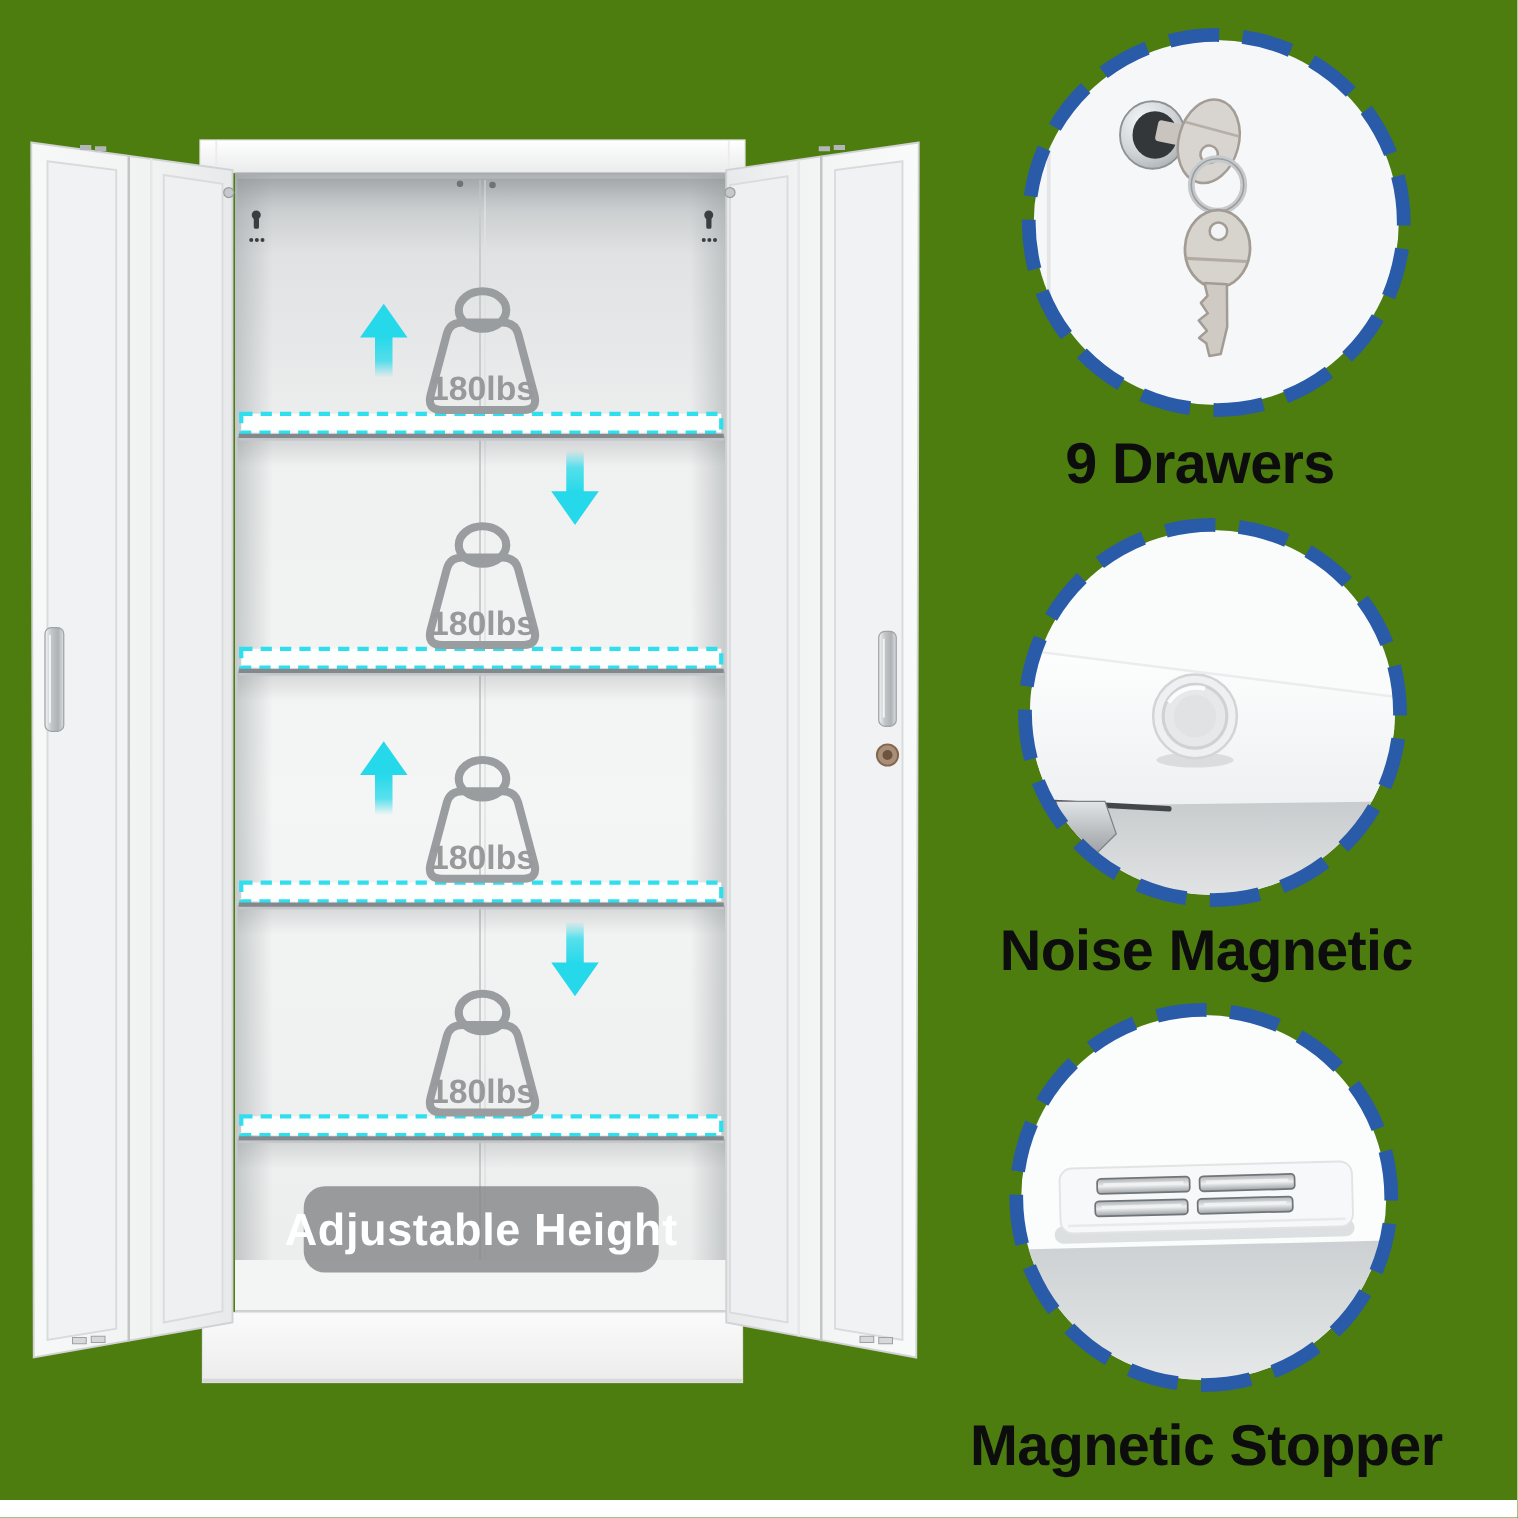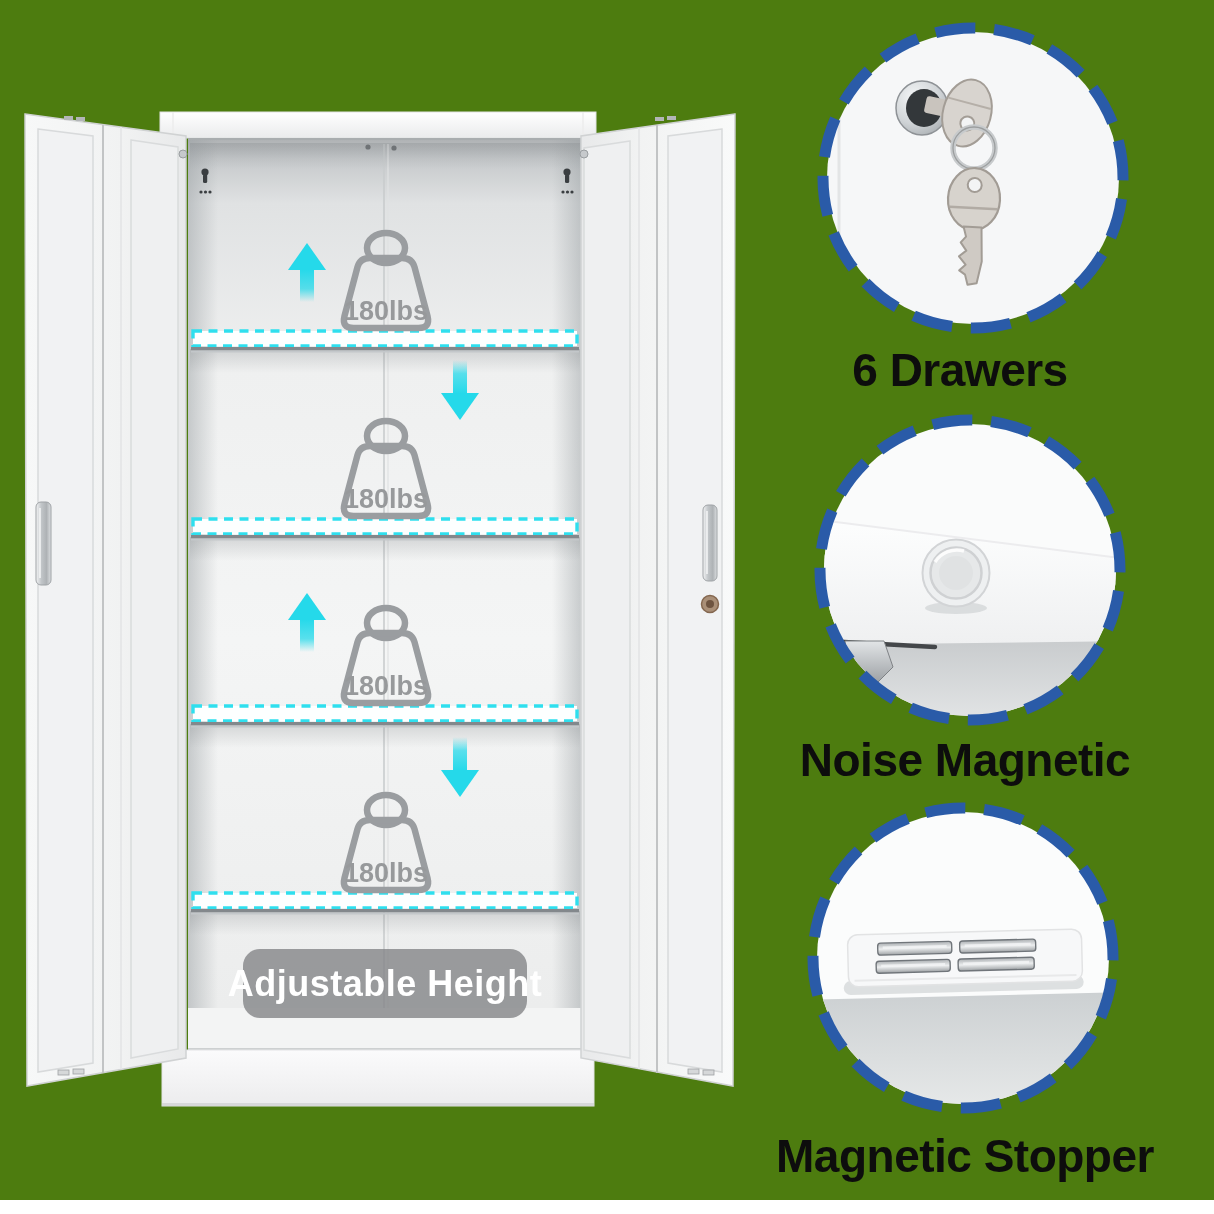--- a/index.html
+++ b/index.html
@@ -273,21 +273,21 @@
         <g transform="translate(167,187) rotate(3)">
           <ellipse cx="0" cy="0" rx="26" ry="31" fill="#d7d3cd" stroke="#a29c95" stroke-width="2.2"></ellipse>
           <circle cx="0" cy="-14" r="7" fill="#f3f4f5" stroke="#a29c95" stroke-width="2"></circle>
           <line x1="-24" y1="9" x2="24" y2="9" stroke="#b1aba4" stroke-width="2.5"></line>
           <path d="M -9 28 L 9 28 L 11 62 L 7 84 L -2 86 L -5 76 L -11 72 L -5 66 L -12 58 L -5 52 L -11 44 L -6 38 Z" fill="#cfcac4" stroke="#a29c95" stroke-width="2" stroke-linejoin="round"></path>
         </g>
       </g>
       <circle cx="166" cy="166" r="150" fill="none" stroke="#2a5ba8" stroke-width="11" stroke-dasharray="40 18.9" transform="rotate(8 166 166)"></circle>
     </svg>
   </div>
-  <div class="feature-label" style="left:747px;top:346px;">6 Drawers</div>
+  <div class="feature-label" style="left:747px;top:346px;">9 Drawers</div>
 
   <div class="feature" style="left:804px;top:404px;">
     <svg width="332" height="332" viewBox="0 0 332 332">
       <defs>
         <clipPath id="clip2">
             <circle cx="166" cy="166" r="146"></circle>
           </clipPath>
         <linearGradient id="g-band" x1="0" y1="0" x2="0" y2="1">
           <stop offset="0" stop-color="#fdfefe"></stop>
             <stop offset="1" stop-color="#eff0f1"></stop>

